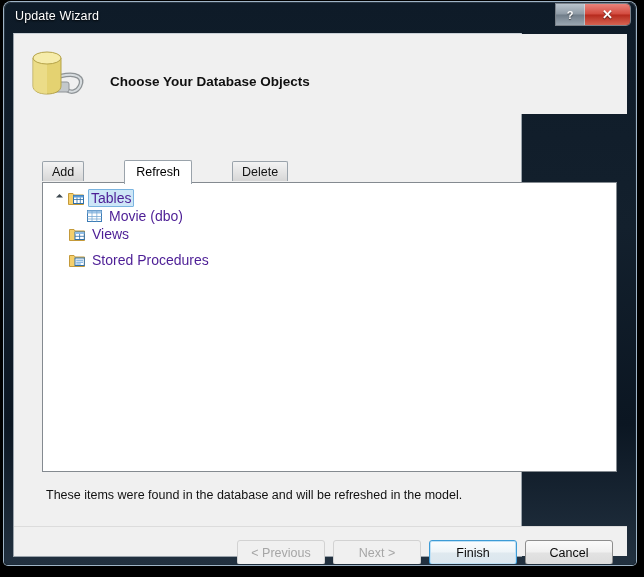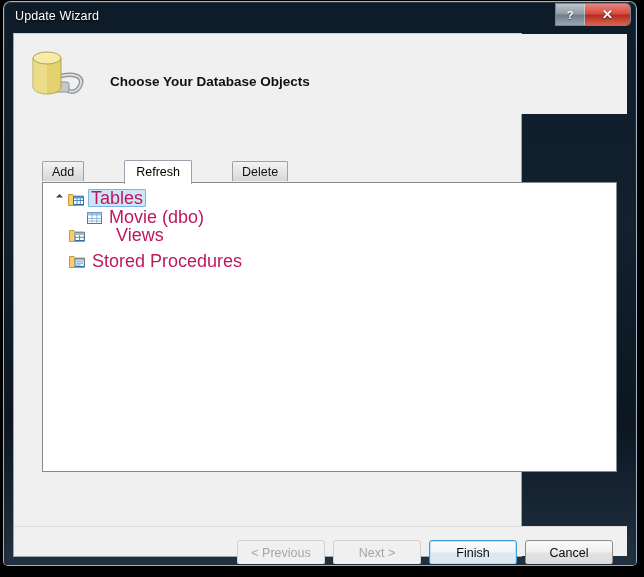--- a/index.html
+++ b/index.html
@@ -147,30 +147,30 @@
     position: absolute;
     left: 28px; top: 148px;
     width: 575px; height: 290px;
     background: #ffffff;
     border: 1px solid #848a90;
     overflow: hidden;
     z-index: 2;
   }
   .tree-node {
     display: flex;
-    align-items: flex-end;
+    align-items: center;
     height: 18px;
-    font-size: 18px;
-    color: #be185d;
+    font-size: 14px;
+    color: #4c1d95;
     white-space: nowrap;
     cursor: default;
   }
   #node-tables  { margin: 6px 0 0 12px; }
   #node-movie   { margin: 0 0 0 44px; }
-  #node-views   { margin: 0 0 0 26px; gap: 24px; }
+  #node-views   { margin: 0 0 0 26px; }
   #node-sprocs  { margin: 8px 0 0 26px; }
 
   .expander {
     width: 13px; height: 18px;
     position: relative;
     flex: 0 0 13px;
   }
   .expander::after {
     content: "";
     position: absolute;
@@ -338,20 +338,21 @@
             <rect x="6" y="5" width="9.3" height="7.5" fill="#ffffff" stroke="#2f6fa8" stroke-width="1"></rect>
             <line x1="7.2" y1="7.2" x2="14" y2="7.2" stroke="#5b9bd5" stroke-width="1"></line>
             <line x1="7.2" y1="9.2" x2="14" y2="9.2" stroke="#5b9bd5" stroke-width="1"></line>
             <line x1="7.2" y1="11" x2="11.8" y2="11" stroke="#5b9bd5" stroke-width="1"></line>
           </svg>
           <span class="node-label">Stored Procedures</span>
         </div>
 
       </div>
 
+      <div id="status-text">These items were found in the database and will be refreshed in the model.</div>
 
       <div id="button-bar-sep"></div>
       <div id="button-bar">
         <div id="button-row">
           <div class="dlg-btn disabled">
             <span>&lt; Previous</span>
           </div>
           <div class="dlg-btn disabled">
             <span>Next &gt;</span>
           </div>

